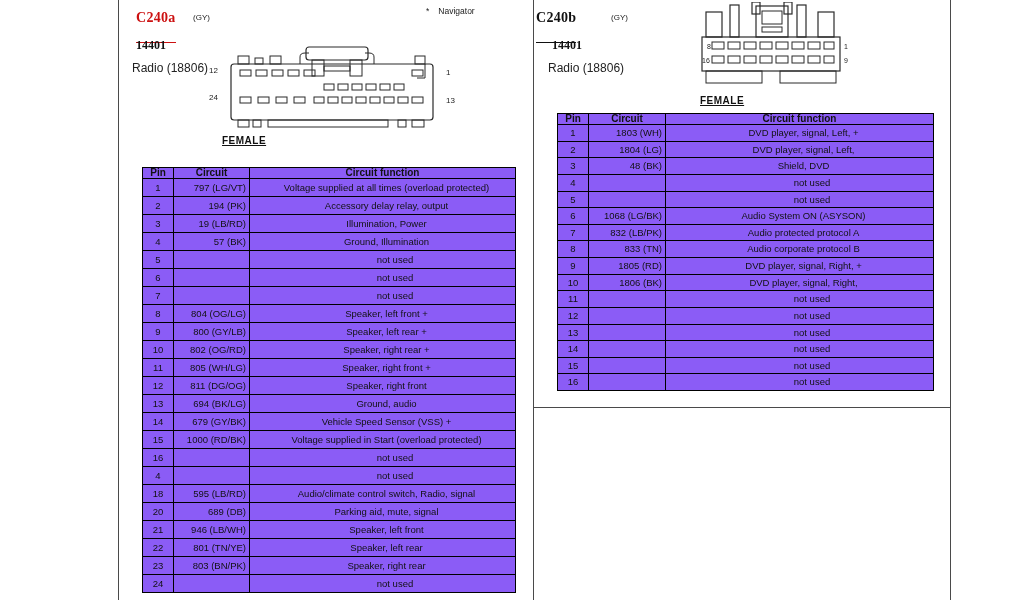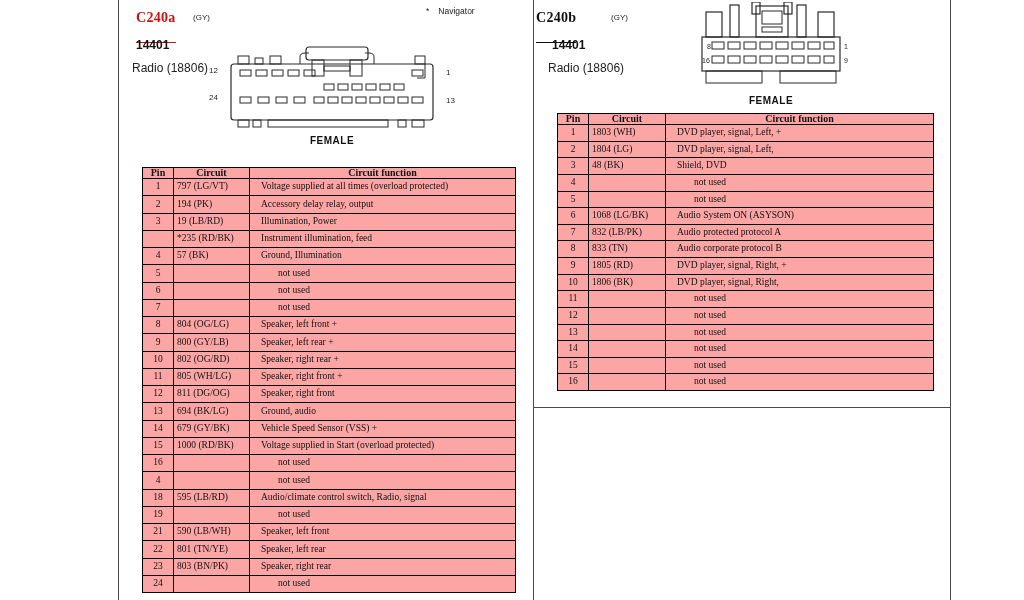--- a/index.html
+++ b/index.html
@@ -6,41 +6,41 @@
   html,body { width:1024px; height:600px; background:#ffffff; overflow:hidden;
               font-family:"Liberation Sans", sans-serif; color:#111; }
   .abs { position:absolute; }
   .vrule { position:absolute; top:0; width:1px; height:600px; background:#4a4a4a; }
   .hrule { position:absolute; height:1px; background:#4a4a4a; }
 
   .conn-id { font-size:14px; font-weight:bold; letter-spacing:0.3px;
              border-bottom:1.4px solid currentColor; padding-bottom:17px;font-family:Liberation Serif, serif; }
   .conn-id.red { color:var(--accent, #cc1111); }
   .wire-color { font-size:8px; color:#222; }
-  .part-no { font-size:12px; font-weight:bold; }
+  .part-no { font-size:12px; font-weight:bold;font-family:Liberation Serif, serif; }
   .component { font-size:12px; color:#222; }
   .note { font-size:8.5px; color:#222; }
   .note .marker { margin-right:9px; }
-  .gender { font-size:10px; font-weight:bold; text-align:center; letter-spacing:0.5px; }
+  .gender { font-size:10px; font-weight:bold; text-align:left; letter-spacing:0.5px;text-decoration:underline; }
   .pinlab { font-size:8px; color:#222; }
   .pinlab.rt { width:16px; text-align:right; }
   .pinlab-sm { font-size:7px; color:#222; }
 
   svg { display:block; }
   .ln { fill:none; stroke:#2a2a2a; stroke-width:1.2; }
   .ln-thin { fill:none; stroke:#2a2a2a; stroke-width:1; }
 
   table.pinout { position:absolute; border-collapse:collapse; table-layout:fixed;
-                 border:1.6px solid #000; background:#fca5a5;font-family:Liberation Serif, serif; }
+                 border:1.6px solid #000; background:#8b5cf6; }
   .pinout th, .pinout td { border:1px solid #000; font-size:9.5px; line-height:1;
                            white-space:nowrap; overflow:hidden; padding:0 3px; }
   .pinout th { font-weight:bold; text-align:center; font-size:10px; }
   .pinout td.pin { text-align:center; }
-  .pinout td.circuit { text-align:left;margin-top:44px; }
-  .pinout td.fn { text-align:left; padding-left:11px; }
+  .pinout td.circuit { text-align:right;margin-top:44px; }
+  .pinout td.fn { text-align:center; padding-left:11px; }
   .pinout td.fn.notused { padding-left:28px; }
 </style>
 </head>
 <body>
 
 <div class="vrule" style="left:118px"></div>
 <div class="vrule" style="left:533px"></div>
 <div class="vrule" style="left:950px"></div>
 <div class="hrule" style="left:533px; top:407px; width:417px;"></div>
 
@@ -134,25 +134,20 @@
         <td class="pin">2</td>
         <td class="circuit">194 (PK)</td>
         <td class="fn">Accessory delay relay, output</td>
       </tr>
       <tr>
         <td class="pin">3</td>
         <td class="circuit">19 (LB/RD)</td>
         <td class="fn">Illumination, Power</td>
       </tr>
       <tr>
-        <td class="pin"></td>
-        <td class="circuit">*235 (RD/BK)</td>
-        <td class="fn">Instrument illumination, feed</td>
-      </tr>
-      <tr>
         <td class="pin">4</td>
         <td class="circuit">57 (BK)</td>
         <td class="fn">Ground, Illumination</td>
       </tr>
       <tr>
         <td class="pin">5</td>
         <td class="circuit"></td>
         <td class="fn notused">not used</td>
       </tr>
       <tr>
@@ -214,27 +209,27 @@
         <td class="pin">4</td>
         <td class="circuit"></td>
         <td class="fn notused">not used</td>
       </tr>
       <tr>
         <td class="pin">18</td>
         <td class="circuit">595 (LB/RD)</td>
         <td class="fn">Audio/climate control switch, Radio, signal</td>
       </tr>
       <tr>
-        <td class="pin">19</td>
-        <td class="circuit"></td>
-        <td class="fn notused">not used</td>
+        <td class="pin">20</td>
+        <td class="circuit">689 (DB)</td>
+        <td class="fn">Parking aid, mute, signal</td>
       </tr>
       <tr>
         <td class="pin">21</td>
-        <td class="circuit">590 (LB/WH)</td>
+        <td class="circuit">946 (LB/WH)</td>
         <td class="fn">Speaker, left front</td>
       </tr>
       <tr>
         <td class="pin">22</td>
         <td class="circuit">801 (TN/YE)</td>
         <td class="fn">Speaker, left rear</td>
       </tr>
       <tr>
         <td class="pin">23</td>
         <td class="circuit">803 (BN/PK)</td>

